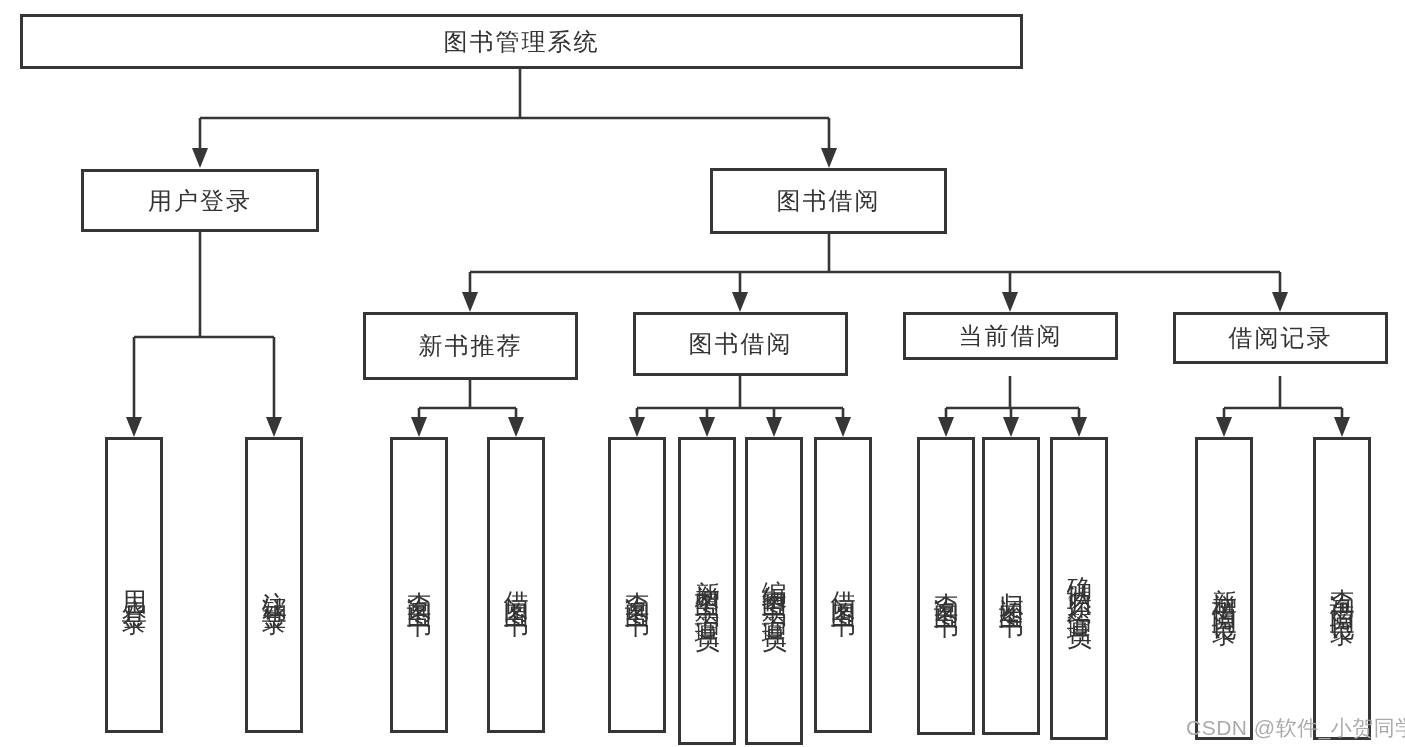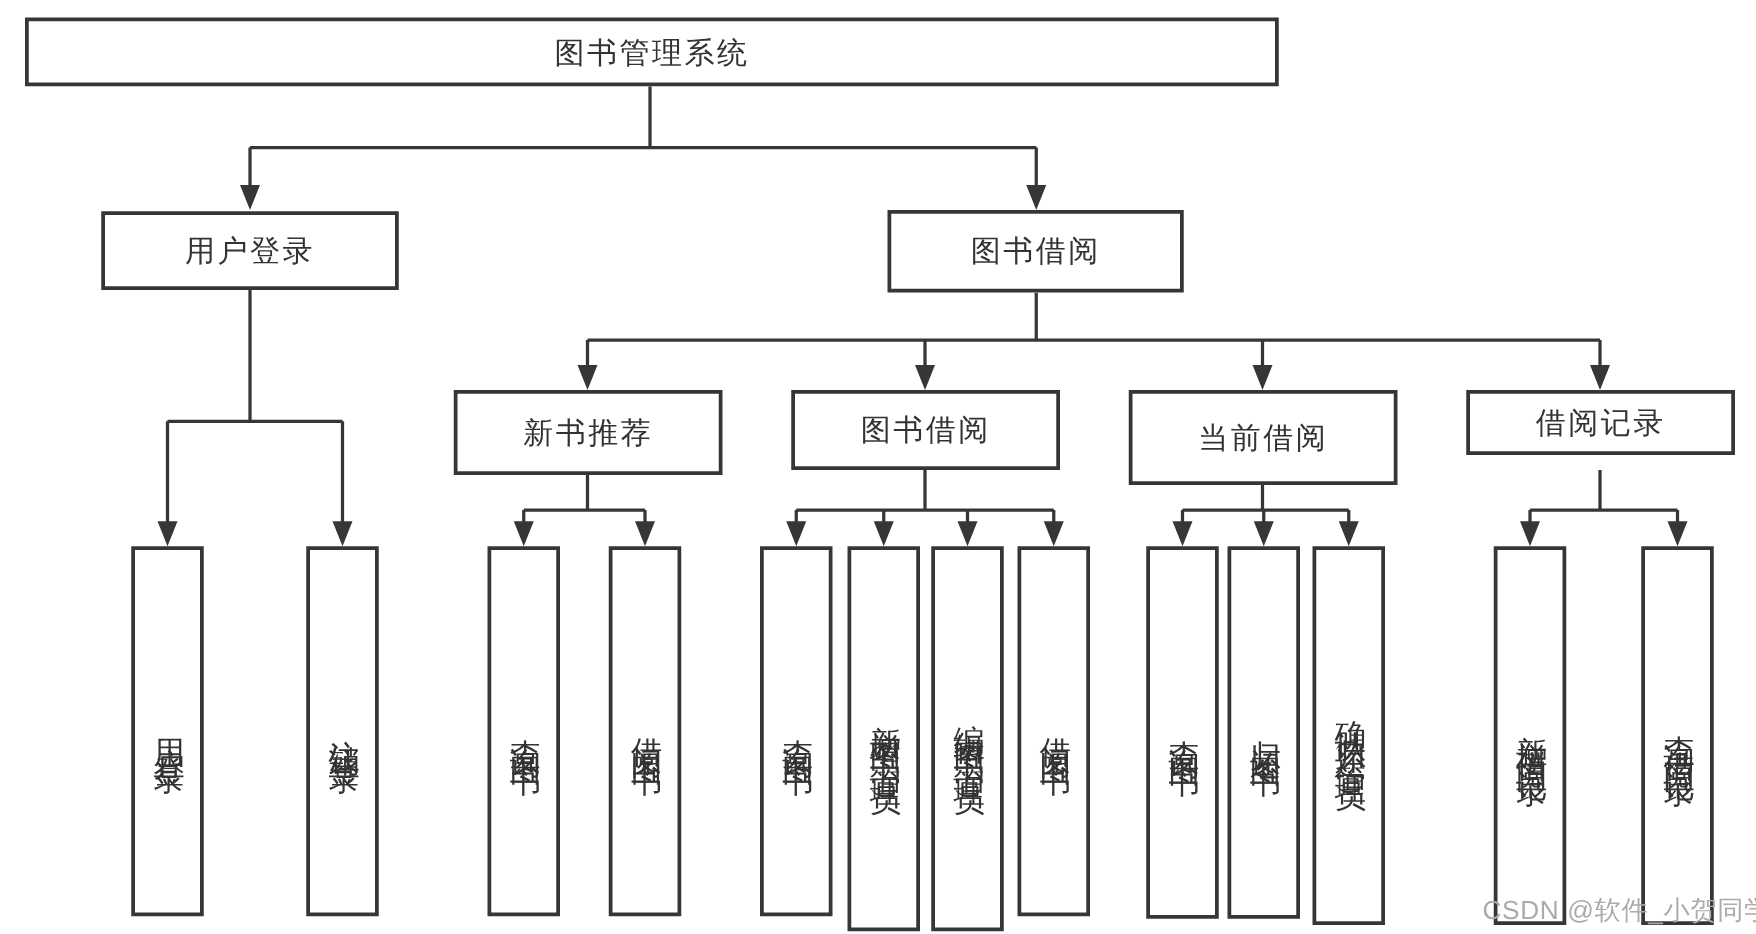--- a/index.html
+++ b/index.html
@@ -112,21 +112,21 @@
   <div class="box" style="left:710px; top:168px; width:237px; height:66px;">
     <span class="h-label">图书借阅</span>
   </div>
 
   <div class="box" style="left:363px; top:312px; width:215px; height:68px;">
     <span class="h-label">新书推荐</span>
   </div>
   <div class="box" style="left:633px; top:312px; width:215px; height:64px;">
     <span class="h-label">图书借阅</span>
   </div>
-  <div class="box" style="left:903px; top:312px; width:215px; height:76px;">
+  <div class="box" style="left:903px; top:312px; width:215px; height:48px;">
     <span class="h-label">当前借阅</span>
   </div>
   <div class="box" style="left:1173px; top:312px; width:215px; height:52px;">
     <span class="h-label">借阅记录</span>
   </div>
 
   <div class="box leaf" style="left:105px; top:437px; width:58px; height:296px;">
     <span class="v-label">用户登录</span>
   </div>
   <div class="box leaf" style="left:245px; top:437px; width:58px; height:296px;">

